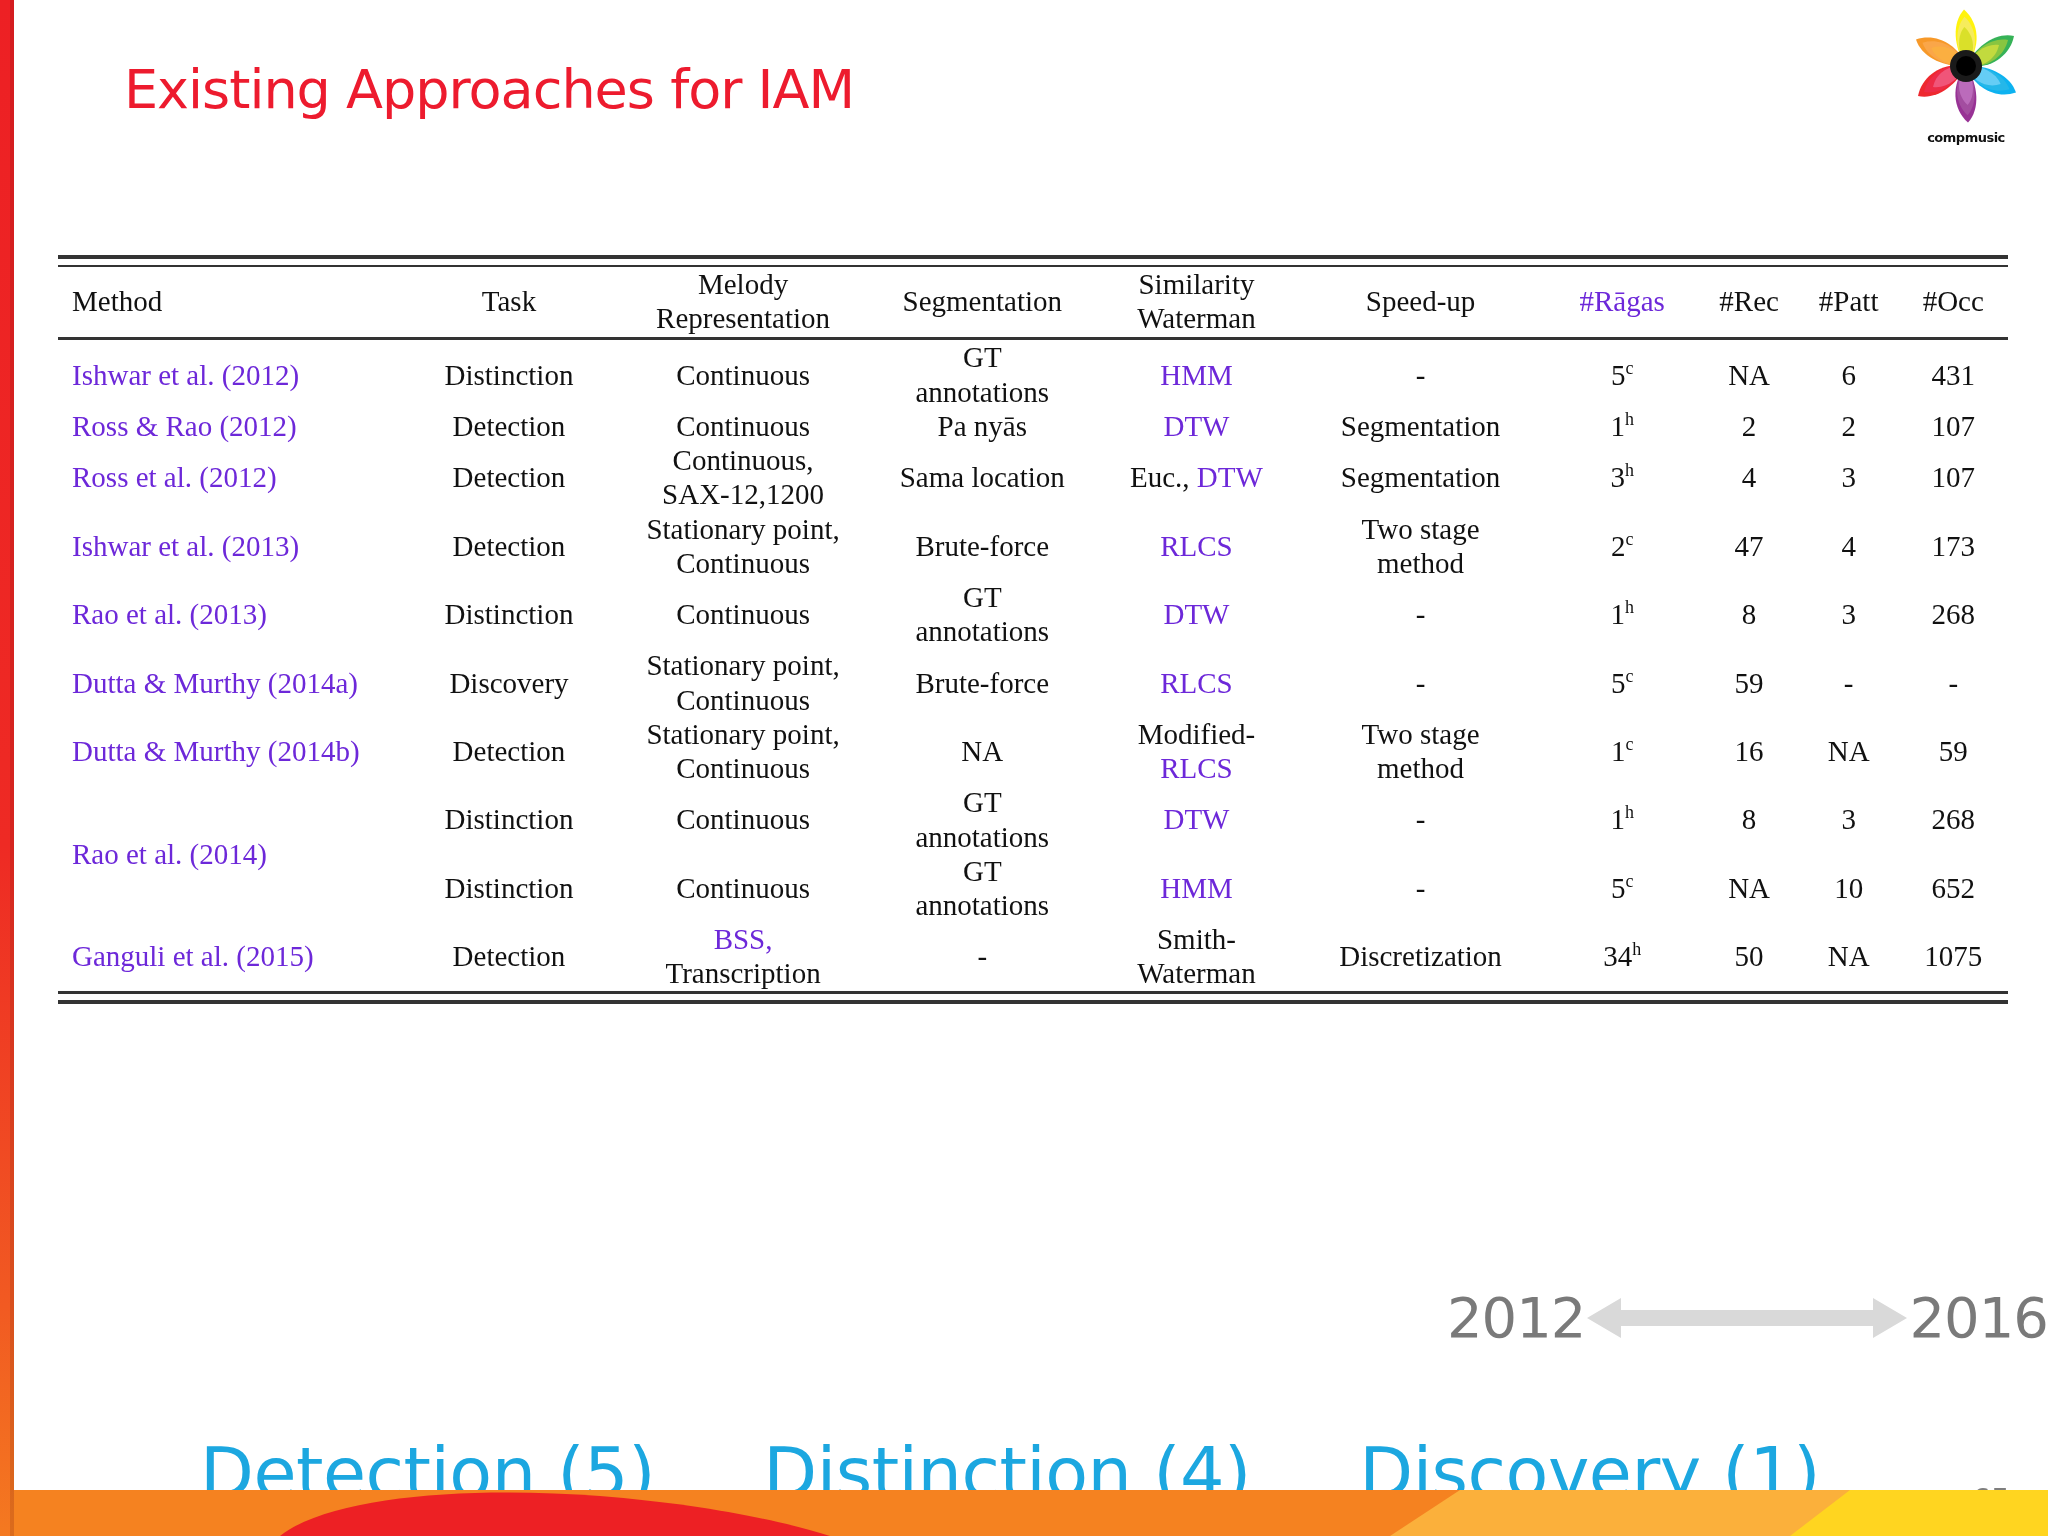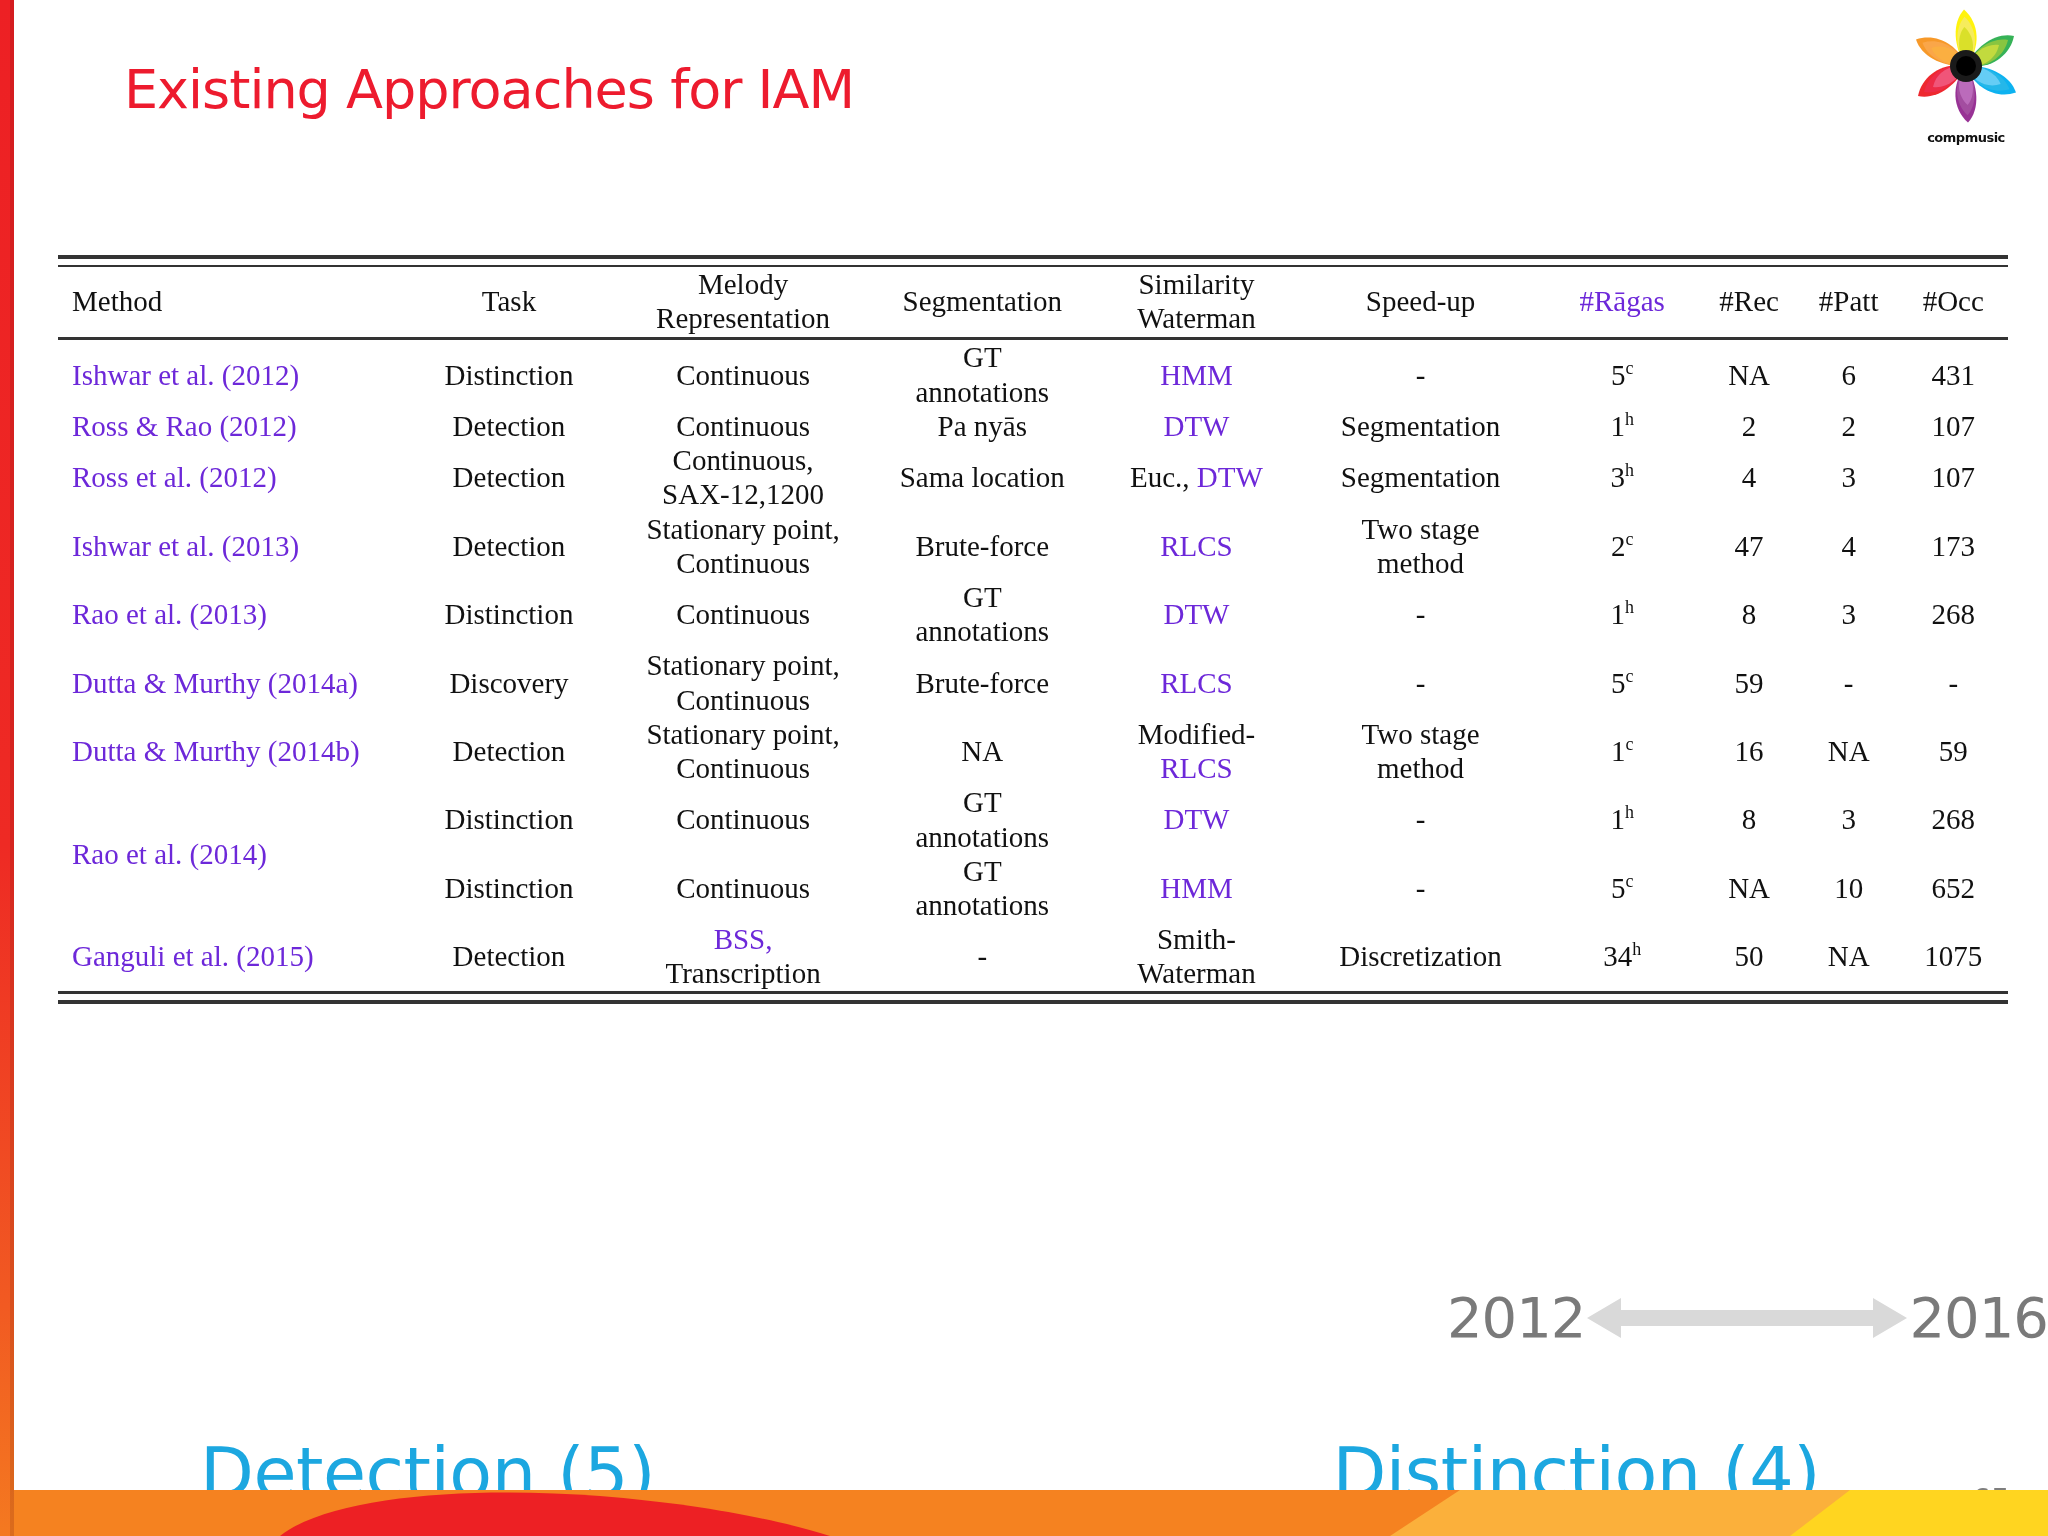--- a/index.html
+++ b/index.html
@@ -422,20 +422,21 @@
   <span class="tl-year">2012</span>
   <svg class="tl-arrow" viewBox="0 0 320 60">
     <polygon points="0,30 34,10 34,22 286,22 286,10 320,30 286,50 286,38 34,38 34,50" fill="#D9D9D9"></polygon>
   </svg>
   <span class="tl-year">2016</span>
 </div>
 
 <div class="cats">
   <span class="cat">Detection (5)</span>
   <span class="cat">Distinction (4)</span>
+  <span class="cat">Discovery (1)</span>
 </div>
 
 <div class="pageno">65</div>
 
 <div class="footer">
   <svg width="2048" height="46" viewBox="0 0 2048 46" preserveAspectRatio="none">
     <rect x="0" y="0" width="2048" height="46" fill="#F58220"></rect>
     <path d="M280,46 C 330,6 470,-4 600,6 C 700,14 780,30 830,46 Z" fill="#ED2024"></path>
     <path d="M1390,46 L1460,0 L2048,0 L2048,46 Z" fill="#FBB03B"></path>
     <path d="M1790,46 L1850,0 L2048,0 L2048,46 Z" fill="#FFD520"></path>

